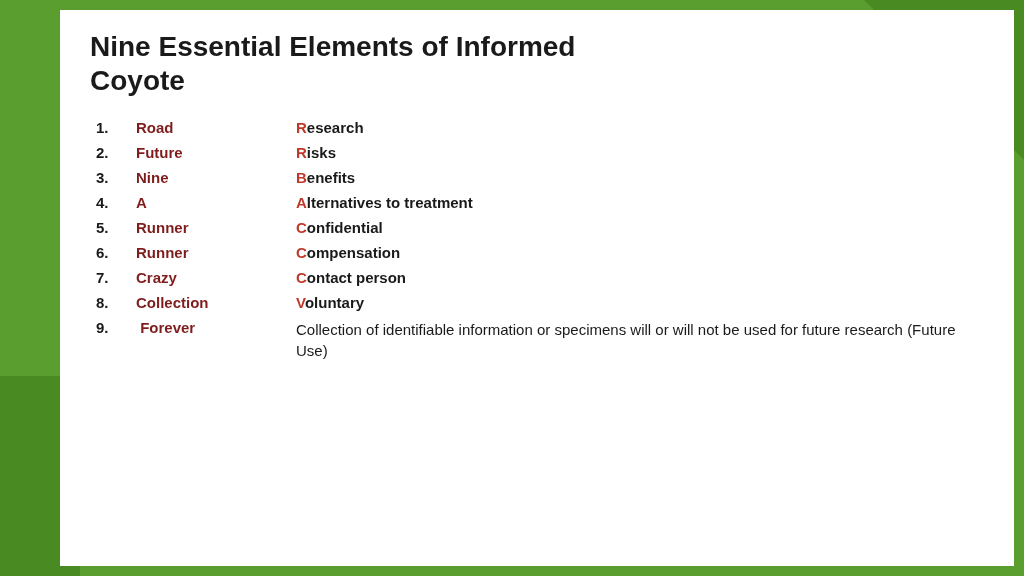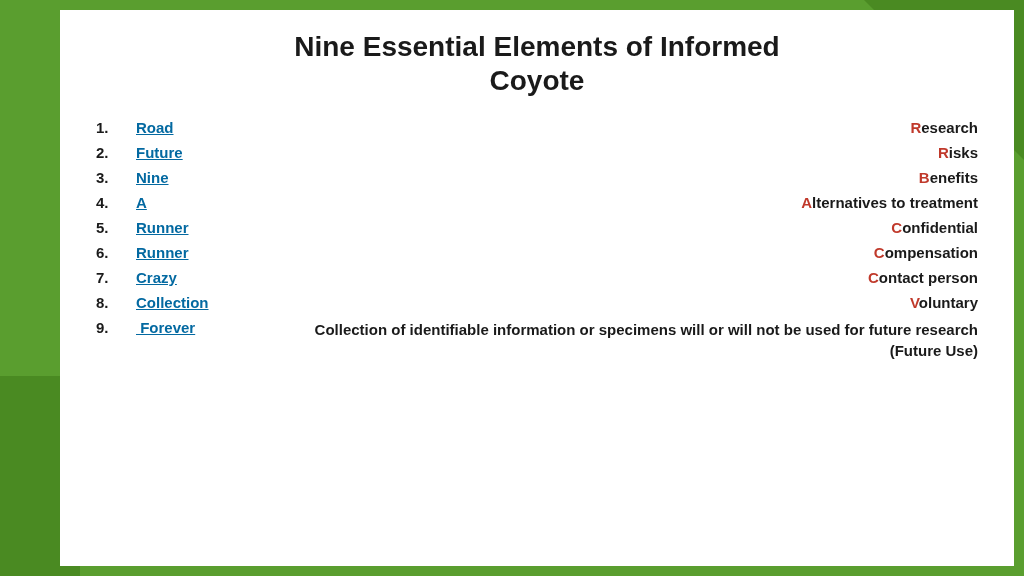--- a/index.html
+++ b/index.html
@@ -41,21 +41,21 @@
       top: 10px;
       left: 60px;
       right: 10px;
       bottom: 10px;
       background-color: #ffffff;
       z-index: 2;
       padding: 20px 30px 20px 30px;
     }
 
     .page-title {
-      text-align: center;
+      text-align: left;
       font-size: 28px;
       font-weight: 900;
       color: #1a1a1a;
       margin-bottom: 18px;
       line-height: 1.2;
       font-family: Arial, Helvetica, sans-serif;
     }
 
     .items-table {
       width: 100%;
@@ -70,38 +70,36 @@
     }
 
     .col-num {
       width: 40px;
       color: #1a1a1a;
       font-weight: bold;
     }
 
     .col-mnemonic {
       width: 160px;
-      color: #0369a1;
+      color: #7f1d1d;
       font-weight: bold;
-      text-decoration: underline;
     }
 
     .col-element {
       color: #1a1a1a;
       font-weight: bold;
-      text-align: right;
     }
 
     .col-element .first-letter {
       color: #c0392b;
     }
 
     .last-row-text {
       font-size: 14px;
-      font-weight: bold;
+      font-weight: normal;
       color: #1a1a1a;
       line-height: 1.4;
     }
   </style>
 </head>
 <body>
 
 <div class="bg-shape-top-right"></div>
 <div class="bg-shape-bottom-left"></div>
 

